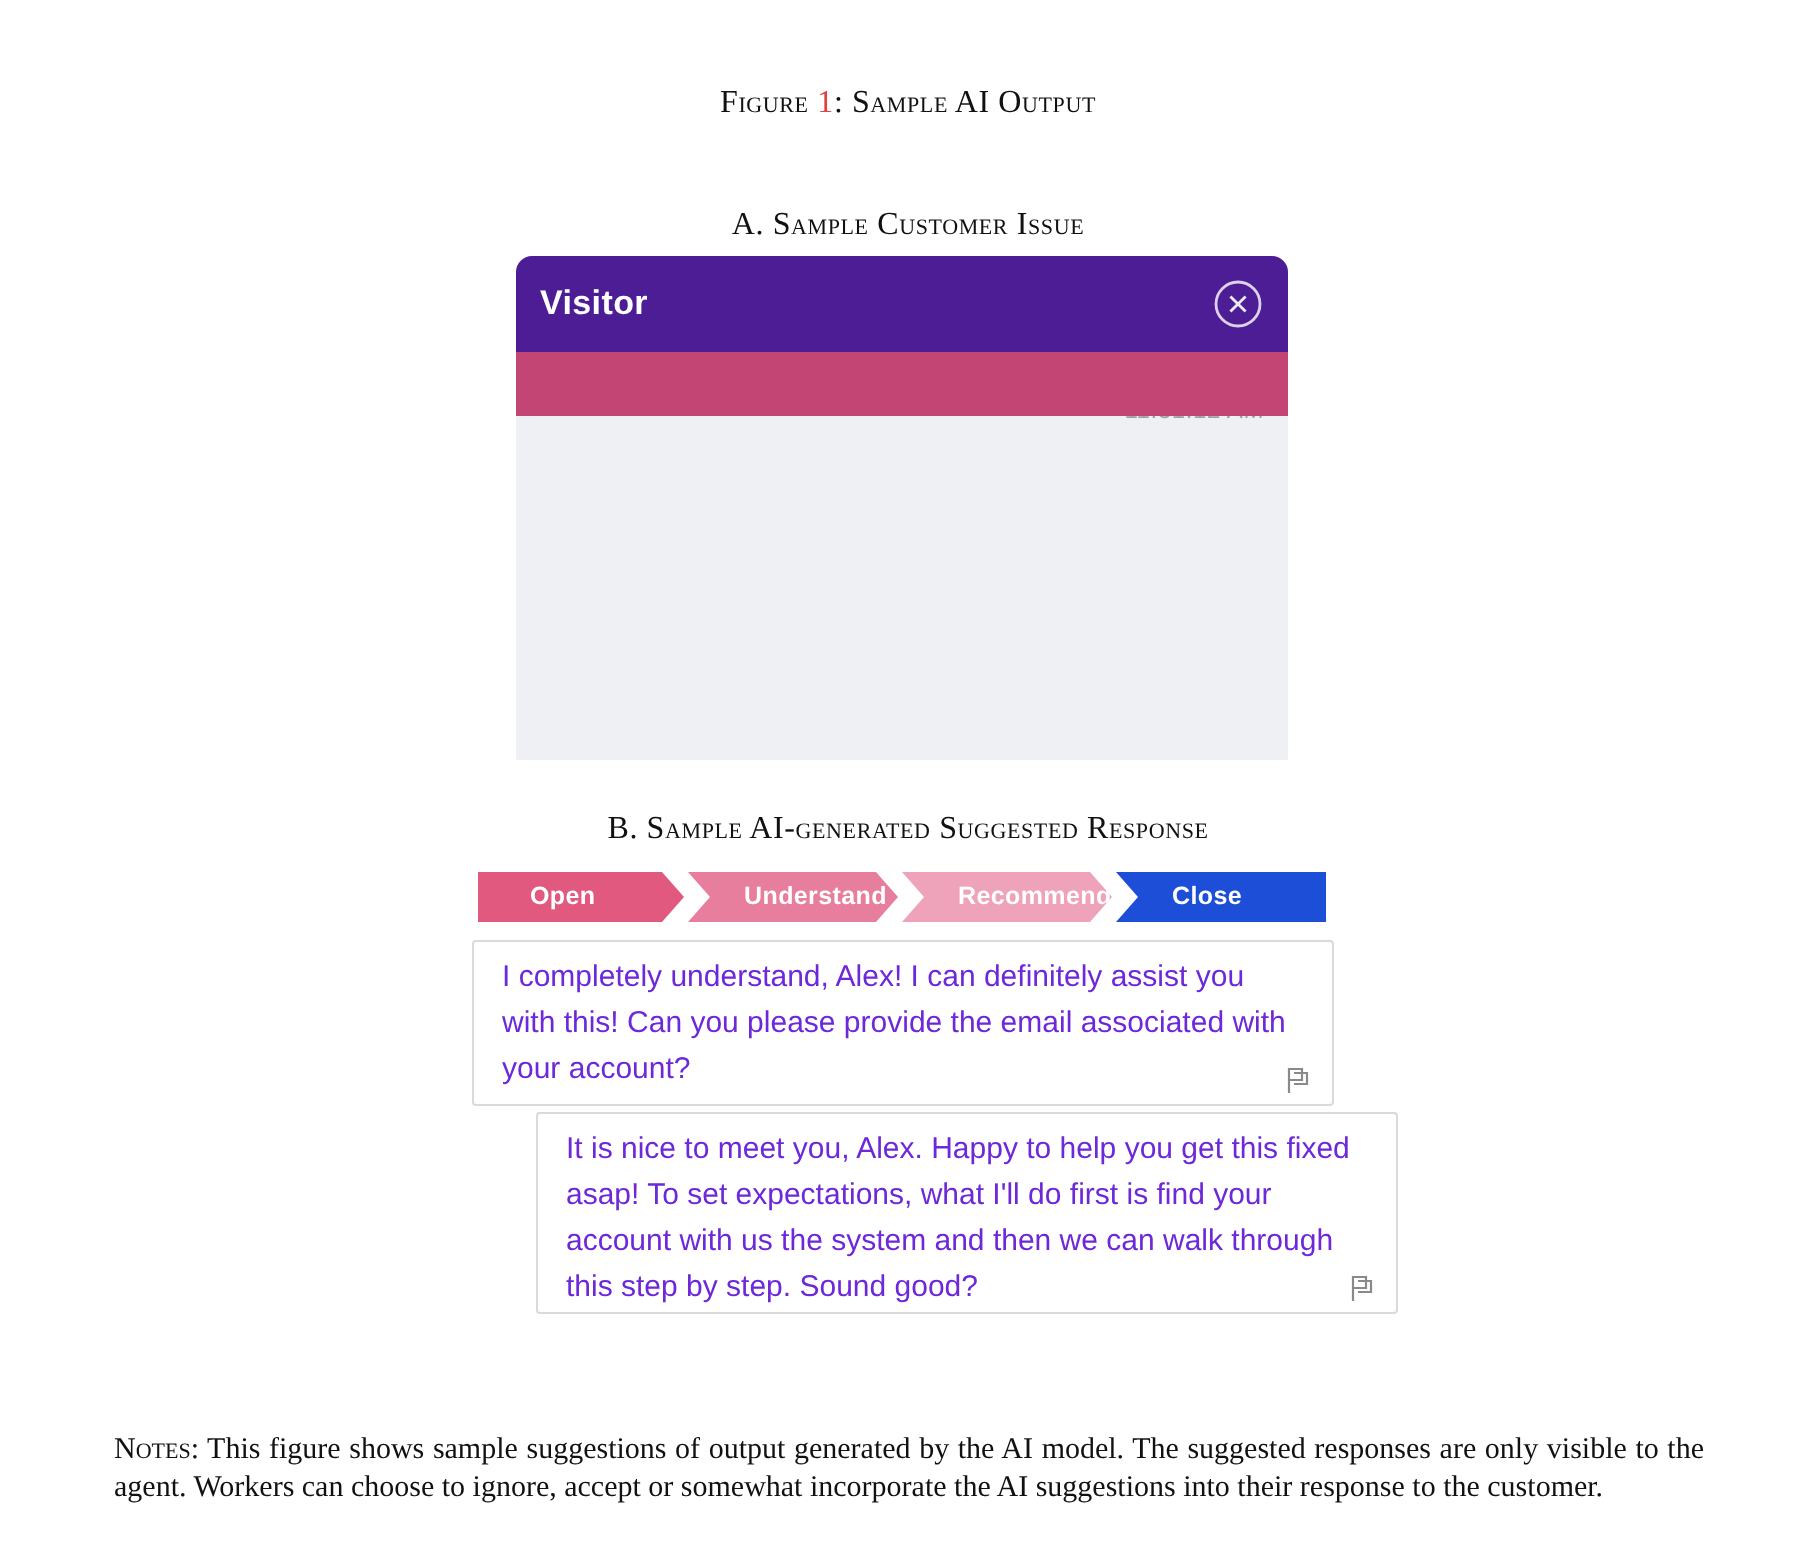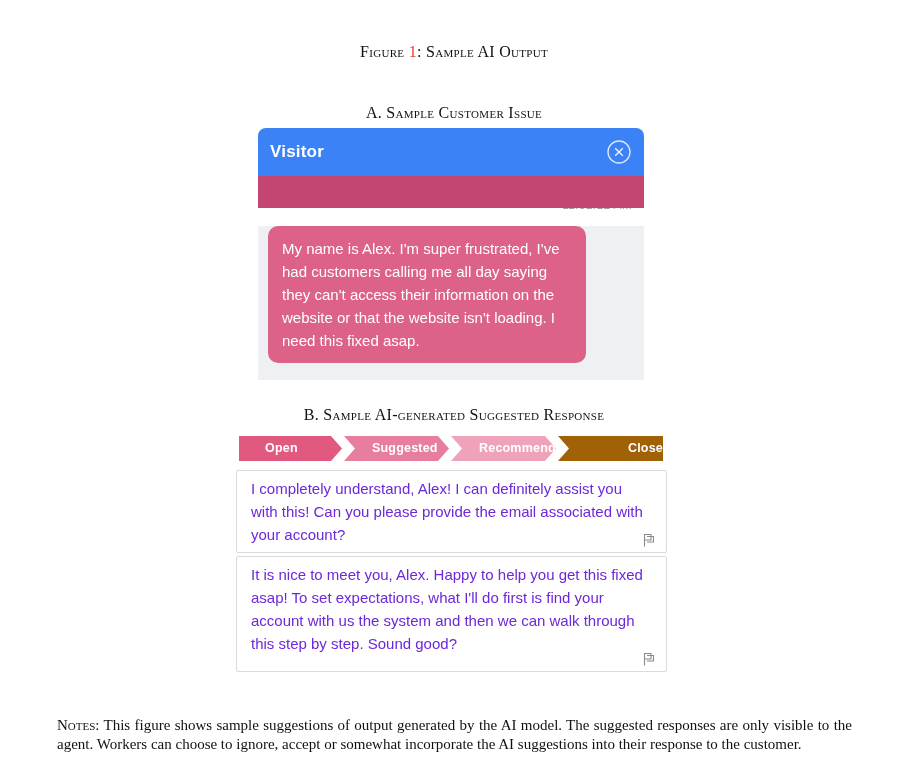--- a/index.html
+++ b/index.html
@@ -68,21 +68,21 @@
     margin-right:0;
     clip-path:polygon(0 0, 100% 0, 100% 100%, 0 100%, 11px 50%);
   }
 
   
   .suggestion {
     position:absolute; left:236px; width:431px;
     background:#ffffff; border:1px solid #d8dadc; border-radius:2px;
   }
   .sug-1 { top:470px; height:83px; }
-  .sug-2 { top:556px; height:116px; }
+  .sug-2 { top:556px; height:101px;margin-left:32px; }
   .sg-text {
     padding:6px 14px; font-size:15px; line-height:23px; color:#6d28d9;
   }
   .flag { position:absolute; right:9px; bottom:4px; width:15px; height:15px; cursor:pointer; }
 
   
   .notes {
     position:absolute; left:57px; top:716px; width:795px;
     font-family:"Liberation Serif", serif;
     font-size:15px; line-height:18.5px; color:#111;
@@ -93,43 +93,42 @@
 </head>
 <body>
 
 <div class="page">
 
   <div class="serif-caps fig-title"><span>Figure </span><span class="fig-num" style="color: rgb(224, 64, 63);">1</span><span>: Sample AI Output</span></div>
 
   <div class="serif-caps heading-a">A. Sample Customer Issue</div>
 
   <div class="chat-window">
-    <div class="chat-header" style="background-color: #3b82f6;">
+    <div class="chat-header" style="background-color: #4c1d95;">
       <span class="chat-title">Visitor</span>
       <span class="close-btn">
         <svg width="26" height="26" viewBox="0 0 26 26">
           <circle cx="13" cy="13" r="11" fill="none" stroke="#ffffff" stroke-width="1.4" opacity="0.8"></circle>
           <path d="M9.2 9.2 L16.8 16.8 M16.8 9.2 L9.2 16.8" stroke="#ffffff" stroke-width="1.4" opacity="0.9" fill="none"></path>
         </svg>
       </span>
     </div>
     <div class="chat-band" style="background-color: rgb(194, 69, 115);"></div>
     <div class="clipped-ts">11:31:12 AM</div>
     <div class="chat-body" style="background-color: rgb(238, 240, 244);">
-      <div class="bubble" style="background-color: rgb(220, 98, 135);">My name is Alex. I'm super frustrated, I've had customers calling me all day saying they can't access their information on the website or that the website isn't loading. I need this fixed asap.</div>
     </div>
   </div>
 
   <div class="serif-caps heading-b">B. Sample AI-generated Suggested Response</div>
 
   <div class="stepper">
     <div class="step step-first" style="background-color: rgb(226, 89, 127);"><span>Open</span></div>
-    <div class="step" style="background-color: rgb(232, 126, 158);"><span>Suggested</span></div>
+    <div class="step" style="background-color: rgb(232, 126, 158);"><span>Understand</span></div>
     <div class="step" style="background-color: rgb(239, 163, 186);"><span>Recommend</span></div>
-    <div class="step step-last" style="background-color: #a16207; text-align: right;"><span>Close</span></div>
+    <div class="step step-last" style="background-color: #1d4ed8;"><span>Close</span></div>
   </div>
 
   <div class="suggestion sug-1">
     <div class="sg-text">I completely understand, Alex! I can definitely assist you with this! Can you please provide the email associated with your account?</div>
     <span class="flag">
       <svg width="15" height="15" viewBox="0 0 15 15">
         <path d="M2.5 13.5 V1.5 H9 V7 H2.5" fill="none" stroke="#8a8a8a" stroke-width="1.1"></path>
         <path d="M5 3.5 H11.5 V9 H5" fill="none" stroke="#8a8a8a" stroke-width="1.1"></path>
       </svg>
     </span>

